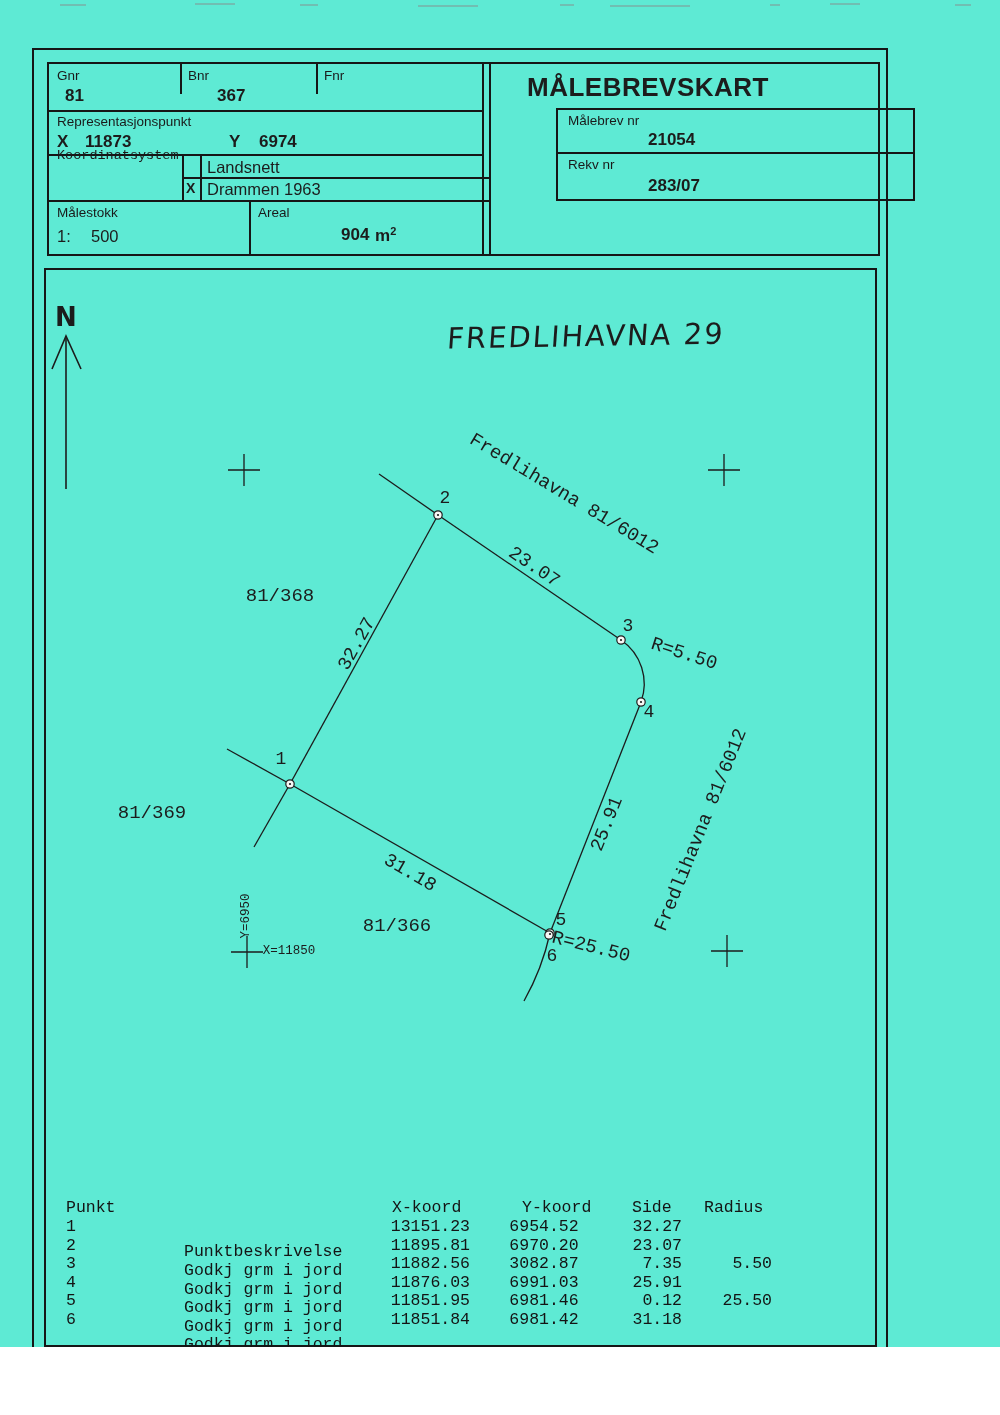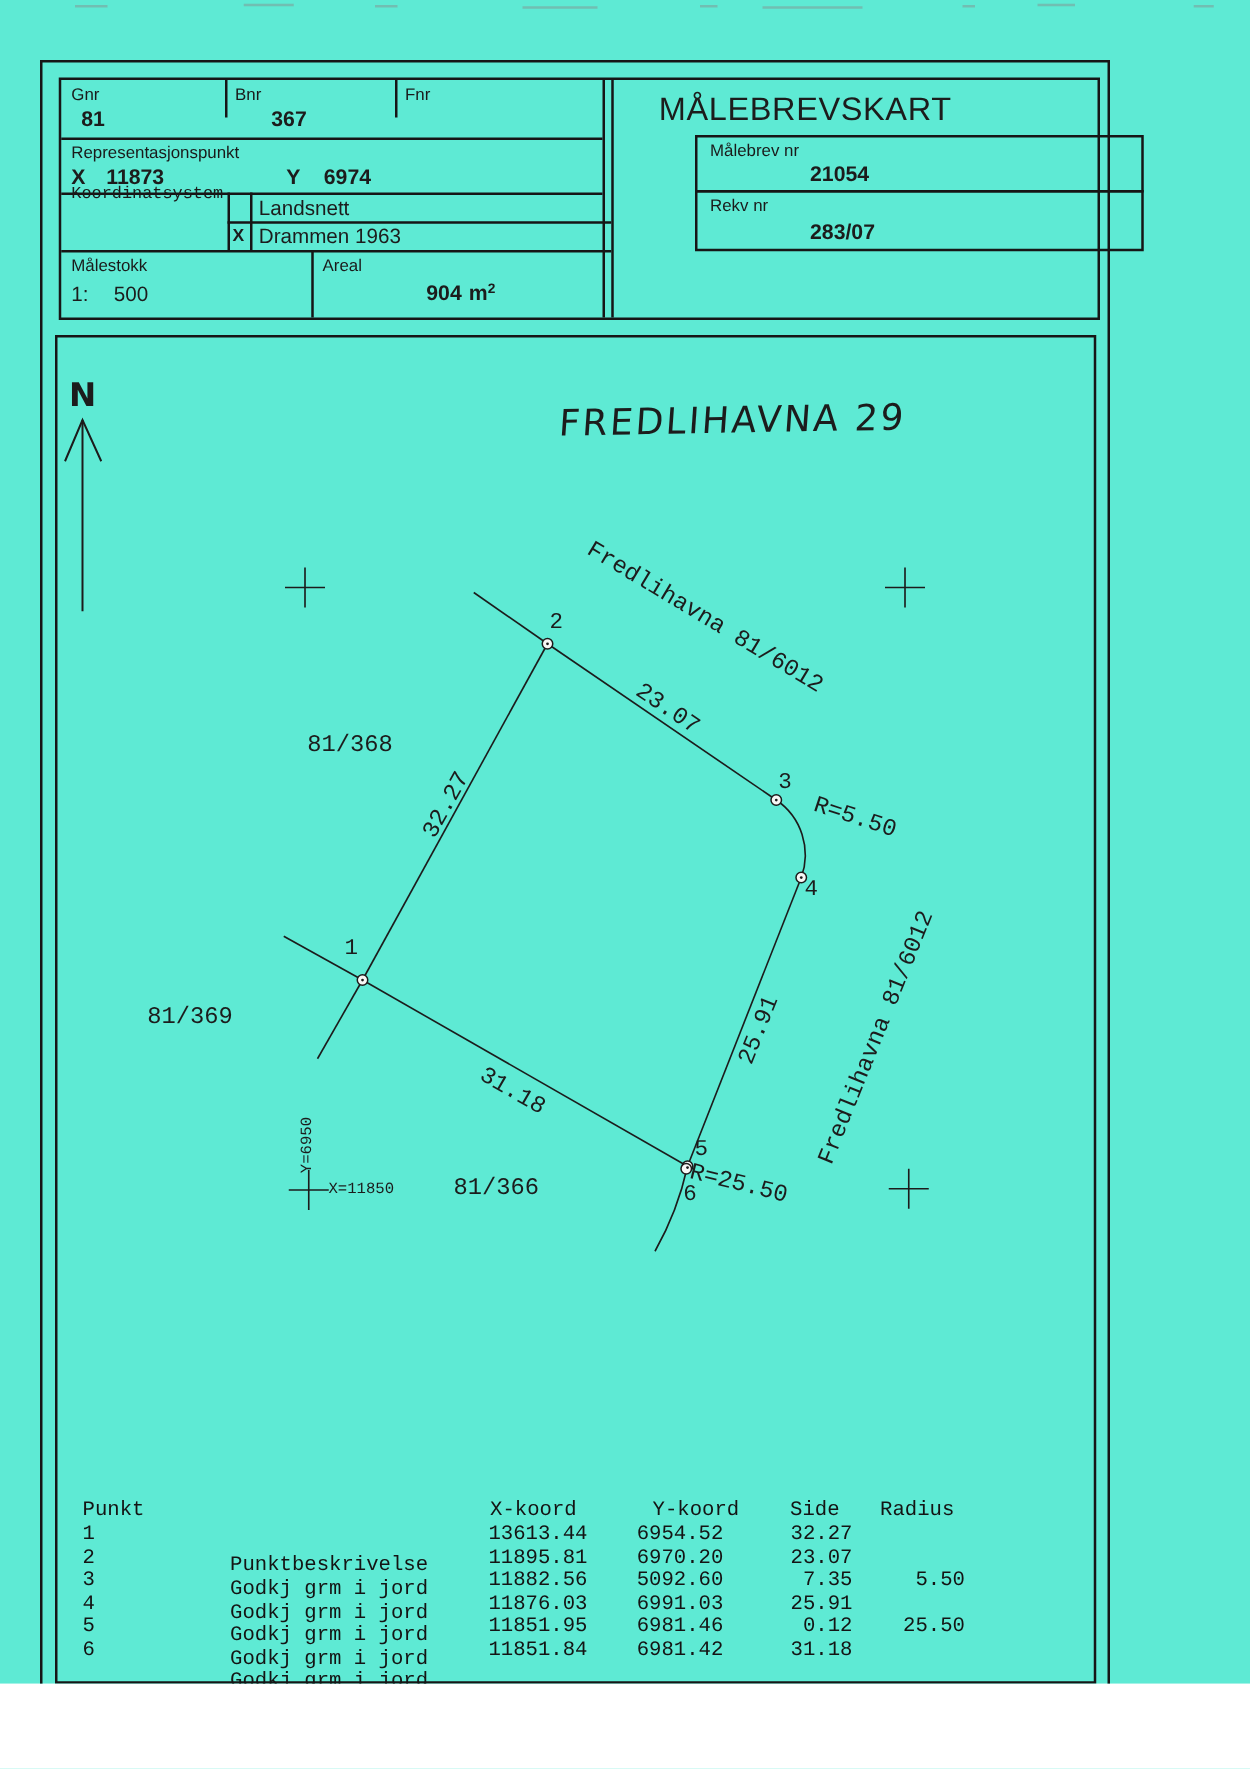--- a/index.html
+++ b/index.html
@@ -13,21 +13,21 @@
     position:absolute; left:32px; top:48px; width:852px; height:1310px;
     border:2.5px solid #161616;
   }
   
   .hdr{position:absolute; left:13px; top:12px; width:829px; height:190px; border:2px solid #161616;}
   .hline{position:absolute; background:#161616; height:2px;}
   .vline{position:absolute; background:#161616; width:2px;}
   .flabel{position:absolute; font-size:13.5px; color:#1a1a1a; white-space:nowrap;}
   .fvalue{position:absolute; font-size:17px; font-weight:bold; white-space:nowrap;}
   .fvalue-reg{position:absolute; font-size:16.5px; white-space:nowrap;}
-  .doc-title{position:absolute; font-size:26px; font-weight:normal; letter-spacing:.5px; white-space:nowrap;}
+  .doc-title{position:absolute; font-size:26px; font-weight:bold; letter-spacing:.5px; white-space:nowrap;}
   .ibox{position:absolute; border:2px solid #161616;margin-left:37px;}
   .sup{font-size:11px; vertical-align:6px;}
   
   .map-box{
     position:absolute; left:10px; top:218px; width:829px; height:1075px;
     border:2.5px solid #161616;
   }
   .map-box svg{position:absolute; left:0; top:0;}
   .mlabel{
     position:absolute; font-family:"Liberation Mono", monospace;
@@ -167,21 +167,21 @@
       </svg>
 
       <div class="north-n" style="left:20px;top:47px;">N</div>
       <div class="hand-title" style="left:540px;top:66px;">FREDLIHAVNA 29</div>
 
       <div class="mlabel" style="left:518px;top:224px;transform:translate(-50%,-50%) rotate(31deg);">Fredlihavna 81/6012</div>
       <div class="mlabel" style="left:655px;top:560px;transform:translate(-50%,-50%) rotate(-68deg);">Fredlihavna 81/6012</div>
 
       <div class="mlabel" style="left:234px;top:326px;">81/368</div>
       <div class="mlabel" style="left:106px;top:543px;">81/369</div>
-      <div class="mlabel" style="left:351px;top:680px;text-align:right;">81/366</div>
+      <div class="mlabel" style="left:351px;top:656px;text-align:right;">81/366</div>
 
       <div class="mlabel" style="left:311px;top:374px;transform:translate(-50%,-50%) rotate(-61deg);">32.27</div>
       <div class="mlabel" style="left:488px;top:297px;transform:translate(-50%,-50%) rotate(34deg);">23.07</div>
       <div class="mlabel" style="left:561px;top:554px;transform:translate(-50%,-50%) rotate(-68deg);">25.91</div>
       <div class="mlabel" style="left:364px;top:603px;transform:translate(-50%,-50%) rotate(30deg);">31.18</div>
       <div class="mlabel" style="left:638px;top:384px;transform:translate(-50%,-50%) rotate(18deg);">R=5.50</div>
       <div class="mlabel" style="left:545px;top:677px;transform:translate(-50%,-50%) rotate(14deg);">R=25.50</div>
 
       <div class="mlabel ptnum" style="left:235px;top:489px;">1</div>
       <div class="mlabel ptnum" style="left:399px;top:228px;">2</div>
@@ -198,38 +198,38 @@
           <span class="tcell c-punkt">Punkt</span>
           <span class="tcell c-beskr">Punktbeskrivelse</span>
           <span class="tcell h-x">X-koord</span>
           <span class="tcell h-y">Y-koord</span>
           <span class="tcell h-side">Side</span>
           <span class="tcell h-rad">Radius</span>
         </div>
         <div class="trow" style="top:947px;">
           <span class="tcell c-punkt">1</span>
           <span class="tcell c-beskr">Godkj grm i jord</span>
-          <span class="tcell c-x">13613.44</span>
+          <span class="tcell c-x">13151.23</span>
           <span class="tcell c-y">6954.52</span>
           <span class="tcell c-side">32.27</span>
           <span class="tcell c-rad"></span>
         </div>
         <div class="trow" style="top:965.6px;">
           <span class="tcell c-punkt">2</span>
           <span class="tcell c-beskr">Godkj grm i jord</span>
           <span class="tcell c-x">11895.81</span>
           <span class="tcell c-y">6970.20</span>
           <span class="tcell c-side">23.07</span>
           <span class="tcell c-rad"></span>
         </div>
         <div class="trow" style="top:984.2px;">
           <span class="tcell c-punkt">3</span>
           <span class="tcell c-beskr">Godkj grm i jord</span>
           <span class="tcell c-x">11882.56</span>
-          <span class="tcell c-y">5092.60</span>
+          <span class="tcell c-y">3082.87</span>
           <span class="tcell c-side">7.35</span>
           <span class="tcell c-rad">5.50</span>
         </div>
         <div class="trow" style="top:1002.8px;">
           <span class="tcell c-punkt">4</span>
           <span class="tcell c-beskr">Godkj grm i jord</span>
           <span class="tcell c-x">11876.03</span>
           <span class="tcell c-y">6991.03</span>
           <span class="tcell c-side">25.91</span>
           <span class="tcell c-rad"></span>

